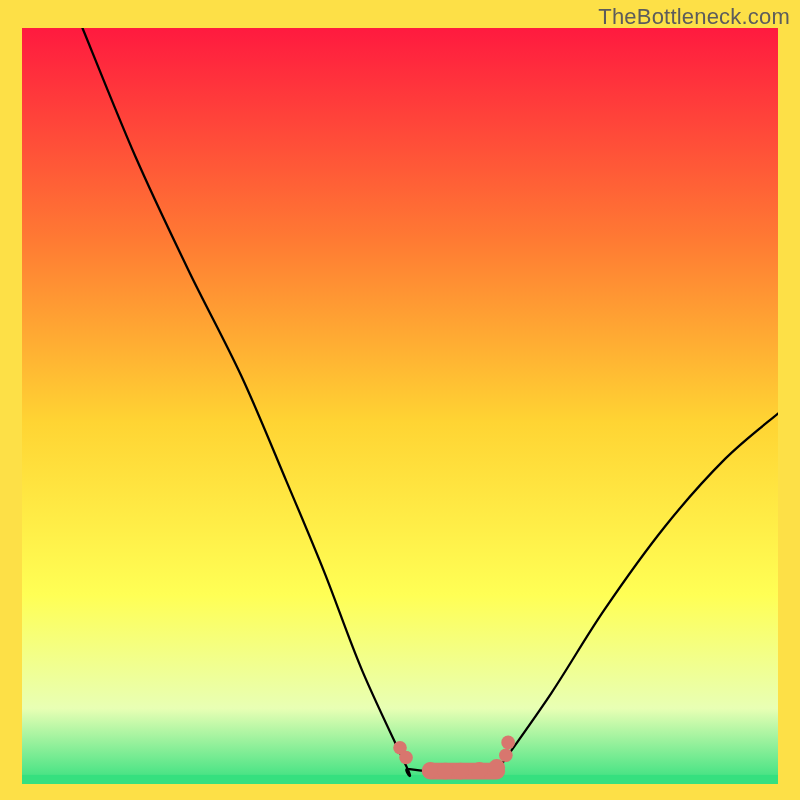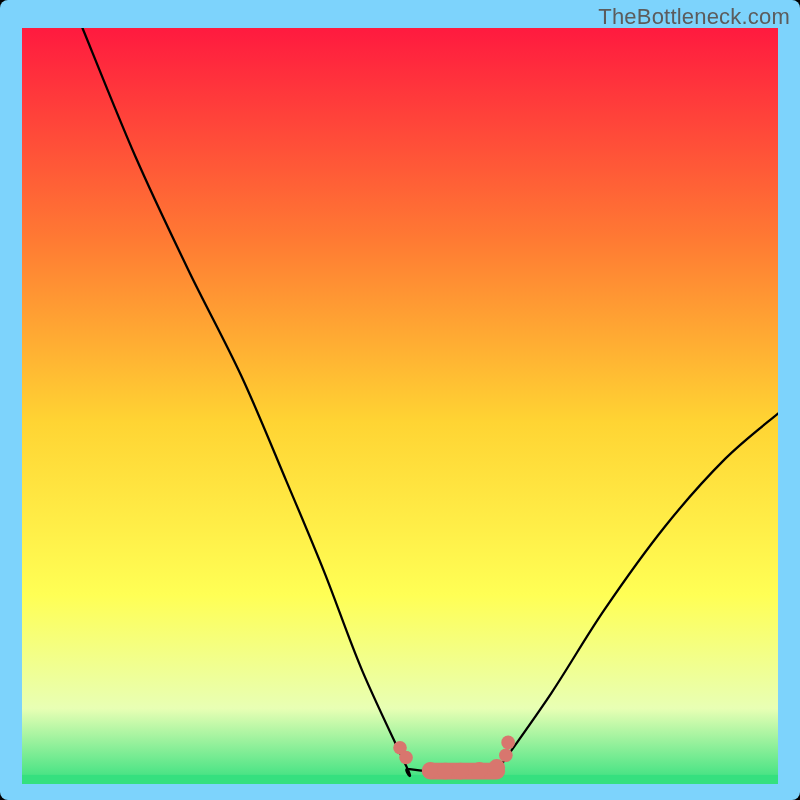--- a/index.html
+++ b/index.html
@@ -7,23 +7,22 @@
     padding: 0;
     width: 800px;
     height: 800px;
     background: #000000;
     overflow: hidden;
     font-family: Arial, Helvetica, sans-serif;
   }
   .outer {
     width: 800px;
     height: 800px;
-    background: #7dd3fc;
+    background: #fde047;
     position: relative;
-    border-radius: 8px;
   }
   .watermark {
     position: absolute;
     top: 4px;
     right: 10px;
     color: #5c5c5c;
     font-size: 22px;
     font-weight: 500;
     letter-spacing: 0.2px;
     z-index: 10;

